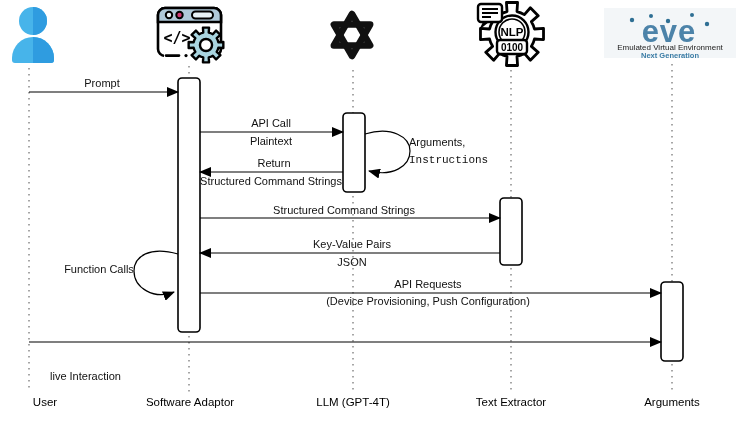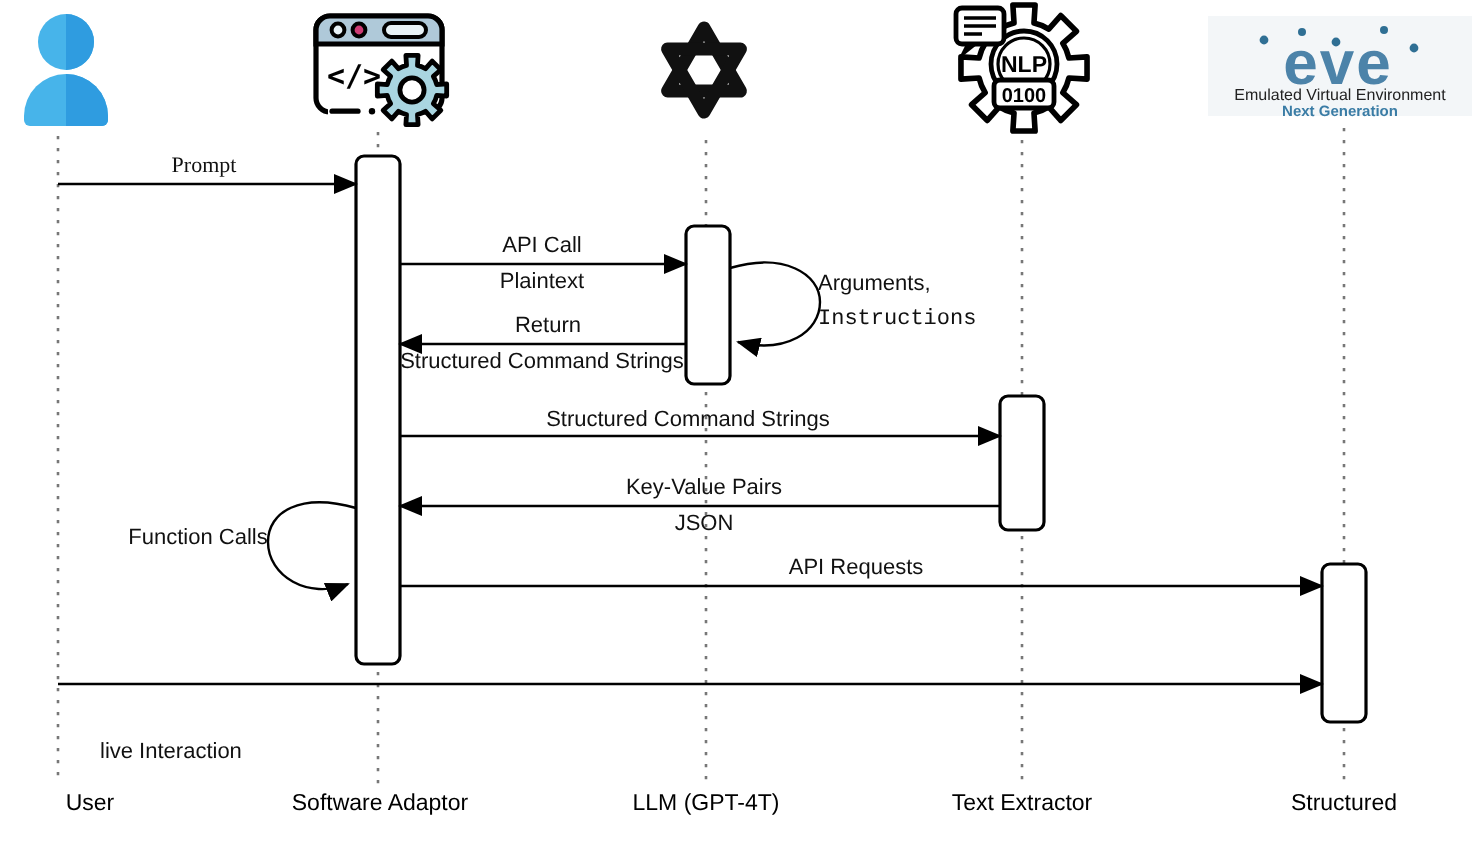--- a/index.html
+++ b/index.html
@@ -111,41 +111,42 @@
         <circle cx="651" cy="16" r="2"></circle>
         <circle cx="668" cy="21" r="2.2"></circle>
         <circle cx="692" cy="15" r="2"></circle>
         <circle cx="707" cy="24" r="2.2"></circle>
       </g>
       <text x="670" y="50" font-size="8" text-anchor="middle" fill="#222">Emulated Virtual Environment</text>
       <text x="670" y="58" font-size="7.5" font-weight="bold" text-anchor="middle" fill="#3A7CA5">Next Generation</text>
     </g>
   </svg>
 
-  <div class="msg-label centered" style="left:102px;top:77px;font-family:Liberation Serif, serif;">Prompt</div>
+  <div class="msg-label centered" style="left:102px;top:77px;">Prompt</div>
 
   <div class="msg-label centered" style="left:271px;top:117px;">API Call</div>
   <div class="msg-label centered" style="left:271px;top:135px;">Plaintext</div>
 
   <div class="msg-label" style="left:409px;top:136px;">Arguments,</div>
   <div class="msg-label" style="left:409px;top:154px;font-family:Liberation Mono, monospace;">Instructions</div>
 
   <div class="msg-label centered" style="left:274px;top:157px;">Return</div>
   <div class="msg-label centered" style="left:271px;top:175px;">Structured Command Strings</div>
 
   <div class="msg-label centered" style="left:344px;top:204px;">Structured Command Strings</div>
 
   <div class="msg-label centered" style="left:352px;top:238px;">Key-Value Pairs</div>
   <div class="msg-label centered" style="left:352px;top:256px;">JSON</div>
 
   <div class="msg-label centered" style="left:99px;top:263px;">Function Calls</div>
 
   <div class="msg-label centered" style="left:428px;top:278px;">API Requests</div>
+  <div class="msg-label centered" style="left:428px;top:295px;">(Device Provisioning, Push Configuration)</div>
 
   <div class="msg-label" style="left:50px;top:327px;margin-top:43px;">live Interaction</div>
 
   <div class="participant-label" style="left:30px;margin-left:15px;">User</div>
   <div class="participant-label" style="left:190px;">Software Adaptor</div>
   <div class="participant-label" style="left:353px;">LLM (GPT-4T)</div>
   <div class="participant-label" style="left:511px;">Text Extractor</div>
-  <div class="participant-label" style="left:672px;">Structured</div>
+  <div class="participant-label" style="left:672px;">Arguments</div>
 
 </div>
 
 </body></html>

